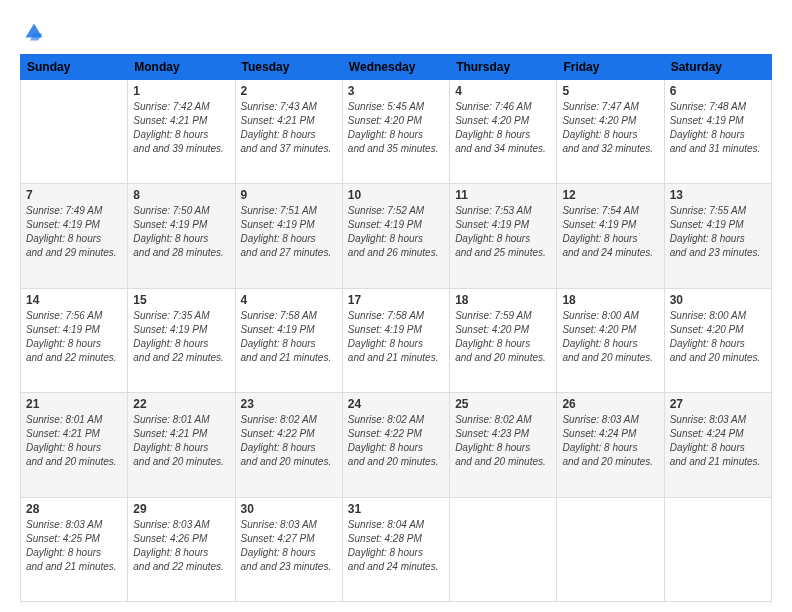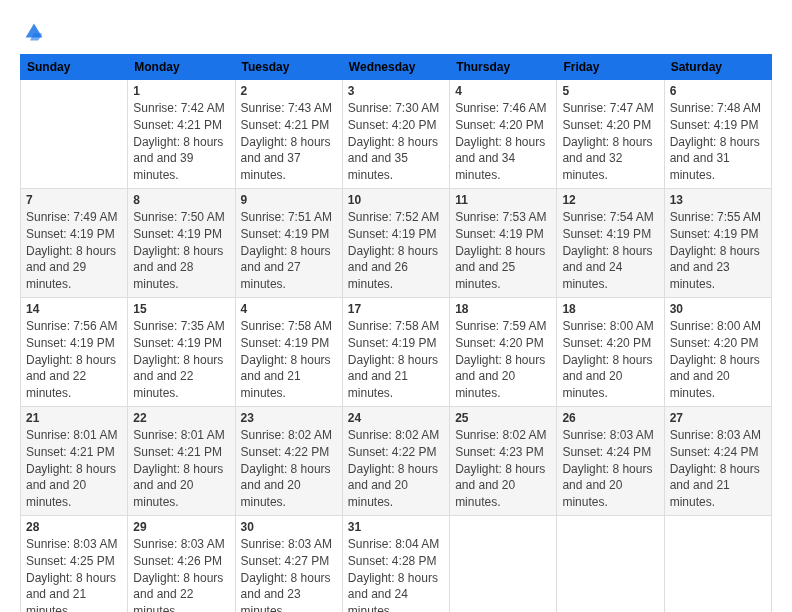--- a/index.html
+++ b/index.html
@@ -78,23 +78,24 @@
       height: 88px;
     }
     .day-number {
       font-size: 12px;
       font-weight: bold;
       color: #333;
       display: block;
       margin-bottom: 2px;
     }
     .day-info {
-      font-size: 12px;
+      font-size: 10px;
       color: #444;
       line-height: 1.4;
+      font-style: italic;
     }
     .empty-cell {
       background: #fafafa;
     }
     .row-shaded td {
       background-color: #f5f5f5;
     }
     .row-white td {
       background-color: #ffffff;
     }
@@ -149,21 +150,21 @@
             <div class="day-info">
               <div>Sunrise: 7:43 AM</div>
               <div>Sunset: 4:21 PM</div>
               <div>Daylight: 8 hours</div>
               <div>and and 37 minutes.</div>
             </div>
           </td>
           <td>
             <span class="day-number">3</span>
             <div class="day-info">
-              <div>Sunrise: 7:30 AM</div>
+              <div>Sunrise: 5:45 AM</div>
               <div>Sunset: 4:20 PM</div>
               <div>Daylight: 8 hours</div>
               <div>and and 35 minutes.</div>
             </div>
           </td>
           <td>
             <span class="day-number">4</span>
             <div class="day-info">
               <div>Sunrise: 7:46 AM</div>
               <div>Sunset: 4:20 PM</div>

